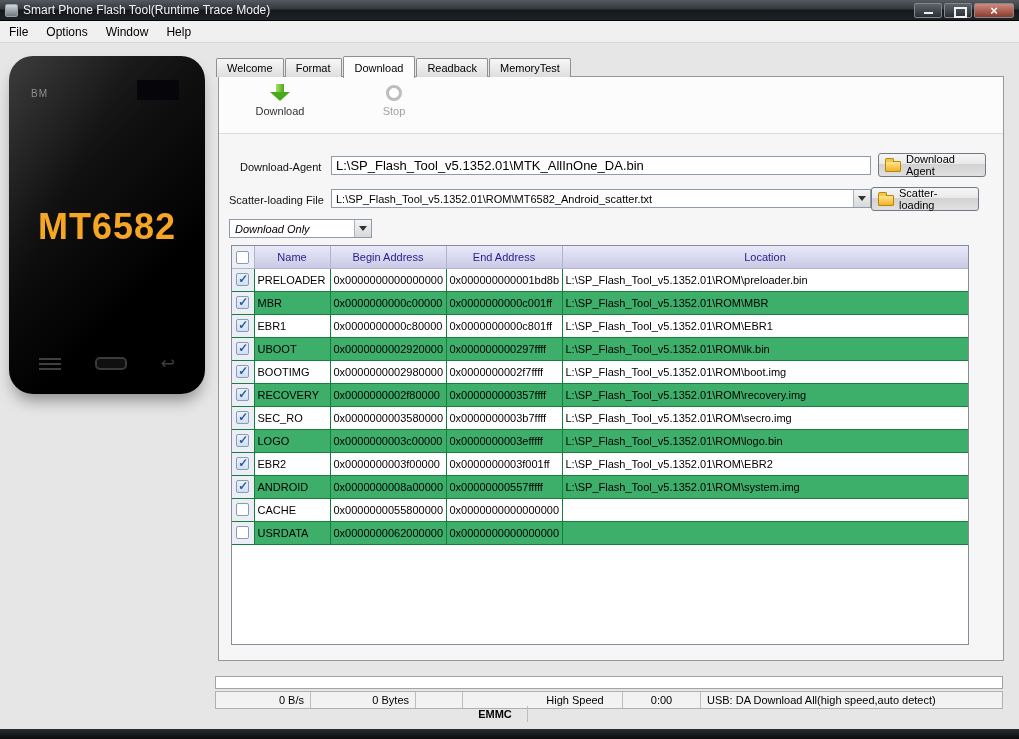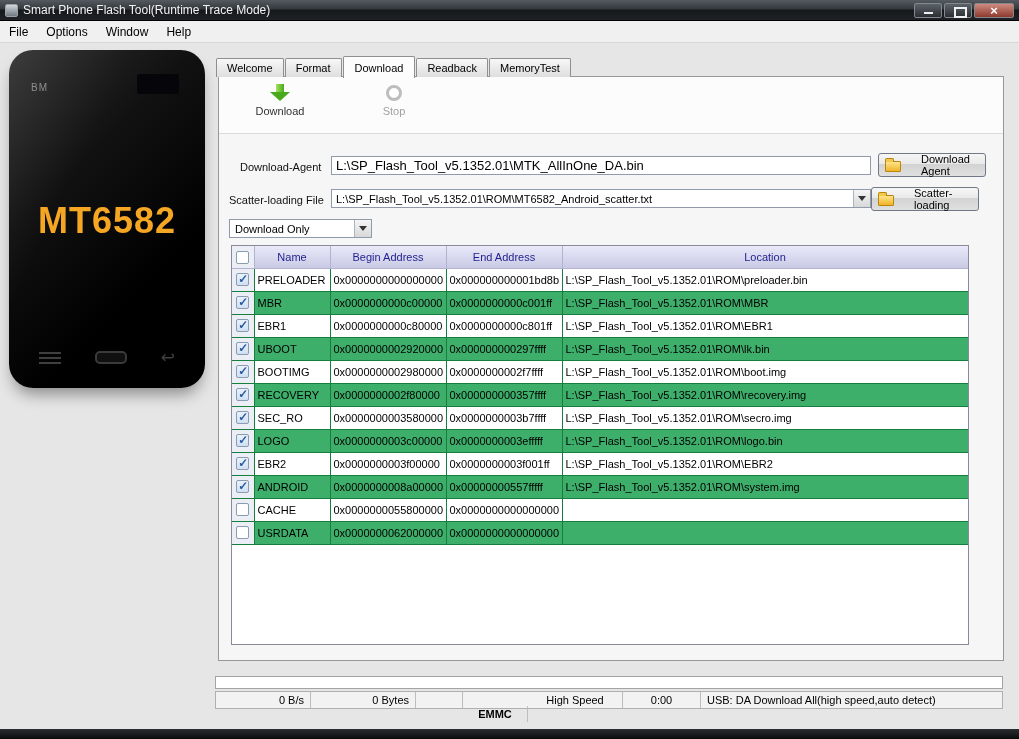--- a/index.html
+++ b/index.html
@@ -23,21 +23,21 @@
     background:linear-gradient(#5c636a,#2b2f34); position:relative; cursor:default; }
   .cap-btn.close{ width:40px; background:linear-gradient(#cf8a7f,#8d3a2e); }
   .glyph-min::after{ content:""; position:absolute; left:9px; bottom:3px; width:9px; height:2px; background:#f0f0f0; }
   .glyph-max::after{ content:""; position:absolute; left:9px; top:3px; width:9px; height:7px; border:2px solid #f0f0f0; }
   .glyph-close::after{ content:"\00D7"; position:absolute; left:0; right:0; top:-1px; text-align:center; color:#fff; font-size:13px; font-weight:bold; }
   
   .menubar{ position:absolute; left:0; top:21px; width:1019px; height:22px;
     background:#f0f0f0; border-bottom:1px solid #d8d8d8; display:flex; align-items:center; font-size:12px; }
   .menu-item{ padding:3px 9px; }
   
-  .phone{ position:absolute; left:9px; top:50px; width:196px; height:338px; border-radius:24px;
+  .phone{ position:absolute; left:9px; top:56px; width:196px; height:338px; border-radius:24px;
     background:linear-gradient(135deg,#2e2e2e 0%,#111 35%,#000 70%);
     box-shadow:0 10px 16px -4px rgba(0,0,0,.4); overflow:hidden; }
   .phone::before{ content:""; position:absolute; inset:0;
     background:linear-gradient(115deg,rgba(255,255,255,.07) 0%,transparent 35%); }
   .phone-brand{ position:absolute; left:22px; top:32px; color:#8f8f8f; font-size:10px; letter-spacing:1px; }
   .phone-speaker{ position:absolute; right:26px; top:24px; width:42px; height:20px; background:#05050a; border-radius:2px; }
   .phone-model{ position:absolute; left:0; right:0; top:150px; text-align:center;
     font-size:36px; font-weight:bold; letter-spacing:1px; color:var(--model-orange,#f5a623); }
   .phone-keys{ position:absolute; left:0; right:0; bottom:24px; display:flex; justify-content:space-between; padding:0 30px; align-items:center; }
   .key-menu{ width:22px; height:12px; display:flex; flex-direction:column; justify-content:space-between; }
@@ -66,30 +66,30 @@
   .lbl-da{ left:21px; top:84px; }
   .lbl-scatter{ left:10px; top:117px; }
   .text-input{ position:absolute; height:19px; border:1px solid #8f9bab; background:#fff; font-size:13px;
     font-family:"Liberation Sans",sans-serif; padding:0 4px; }
   .inp-da{ left:112px; top:79px; width:540px; }
   .combo{ position:absolute; left:112px; top:112px; width:540px; height:19px; border:1px solid #8f9bab; background:#fff; display:flex; }
   .combo input{ flex:1; border:none; outline:none; font-size:11px; font-family:"Liberation Sans",sans-serif; padding:0 4px; background:transparent; }
   .combo-arrow{ width:17px; border-left:1px solid #aab4c0; background:linear-gradient(#f5f5f5,#d8d8d8); display:flex; align-items:center; justify-content:center; }
   .tri-down{ width:0; height:0; border-left:4px solid transparent; border-right:4px solid transparent; border-top:5px solid #333; }
   .win-btn{ position:absolute; height:24px; width:108px; border:1px solid #6f7a86; border-radius:3px;
-    background:linear-gradient(#f6f6f6,#e9e9e9 45%,#d2d2d2 46%,#e0e0e0); display:flex; align-items:center; gap:20px; padding:0 6px; font-size:11px; }
+    background:linear-gradient(#f6f6f6,#e9e9e9 45%,#d2d2d2 46%,#e0e0e0); display:flex; align-items:center; gap:5px; padding:0 6px; font-size:11px; }
   .btn-da{ left:659px; top:76px; }
   .btn-scatter{ left:652px; top:110px; }
   .folder-icon{ position:relative; width:16px; height:11px; margin-top:2px;
     background:linear-gradient(#ffe48a,#f0b429); border:1px solid #b8860b; border-radius:1px; flex:0 0 auto; }
   .folder-icon::before{ content:""; position:absolute; top:-4px; left:-1px; width:7px; height:3px;
     background:#f3c84e; border:1px solid #b8860b; border-bottom:none; border-radius:2px 2px 0 0; }
   .mode-select{ position:absolute; left:10px; top:142px; width:143px; height:19px; border:1px solid #8f9bab; background:#fff;
     display:flex; align-items:center; font-size:11px; }
-  .mode-select .val{ flex:1; padding:0 5px; }
+  .mode-select .val{ flex:1; padding:0 5px;font-style:italic; }
   
   .table-wrap{ position:absolute; left:12px; top:168px; width:738px; height:400px; background:#fff; border:1px solid #8a8a9a; overflow:hidden; }
   table{ border-collapse:collapse; table-layout:fixed; width:736px; font-size:11px; }
   col.w-cb{ width:22px; } col.w-name{ width:76px; } col.w-addr{ width:116px; } col.w-loc{ width:406px; }
   th{ height:22px; font-weight:normal; color:var(--header-navy,#1f1f8f); text-align:center;
     background:linear-gradient(#e9e9fa,#c9c9e4); border:1px solid #b3b3cf; border-top:none; overflow:hidden; }
   th:first-child{ border-left:none; }
   td{ height:23px; border:1px solid #15803d; padding:0 3px; white-space:nowrap; overflow:hidden; background:#fff; }
   td:first-child{ border-left:none; }
   tr.hl td:not(.cb-cell){ background:var(--row-green,#3eae6b); }

